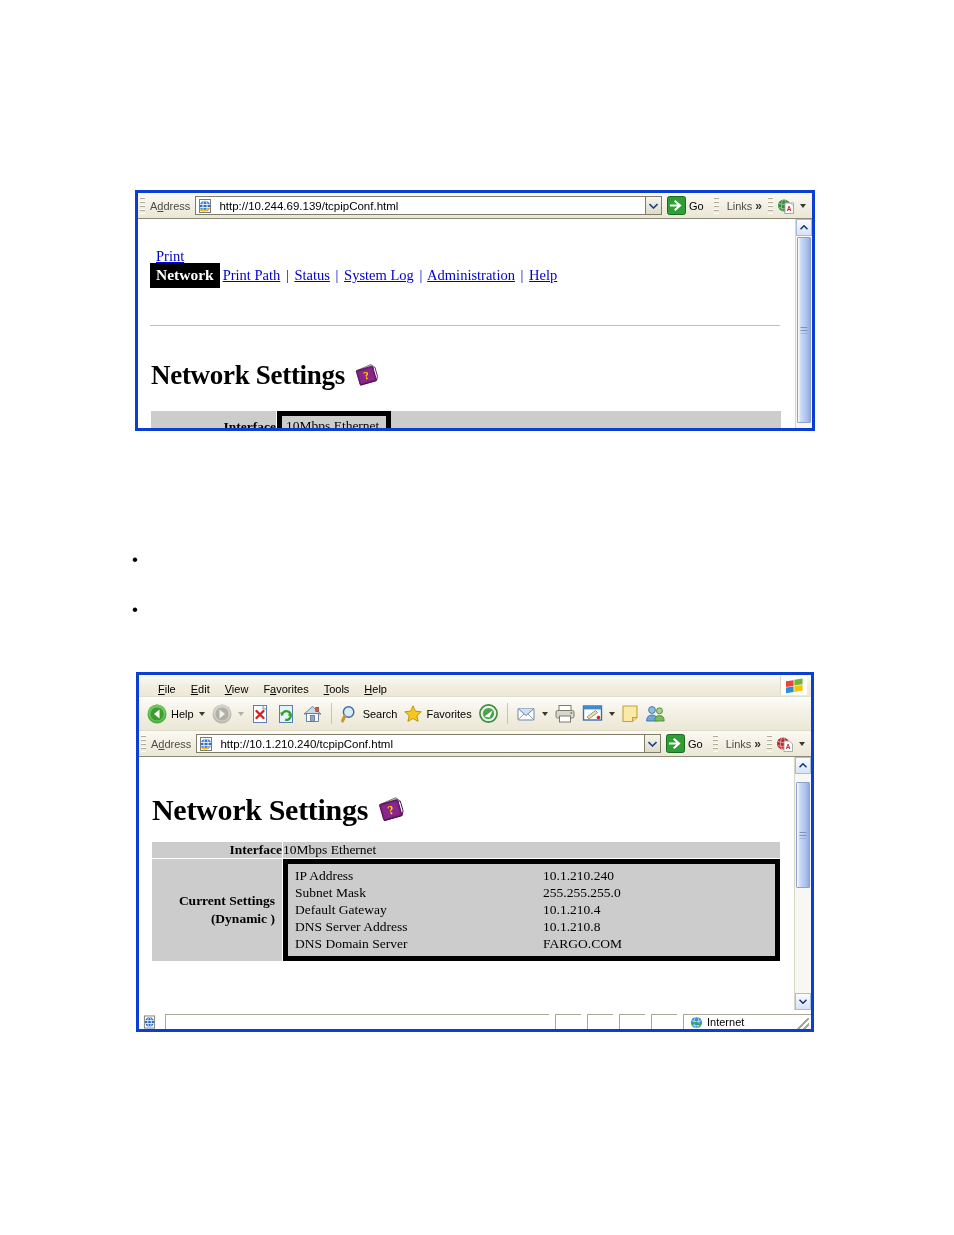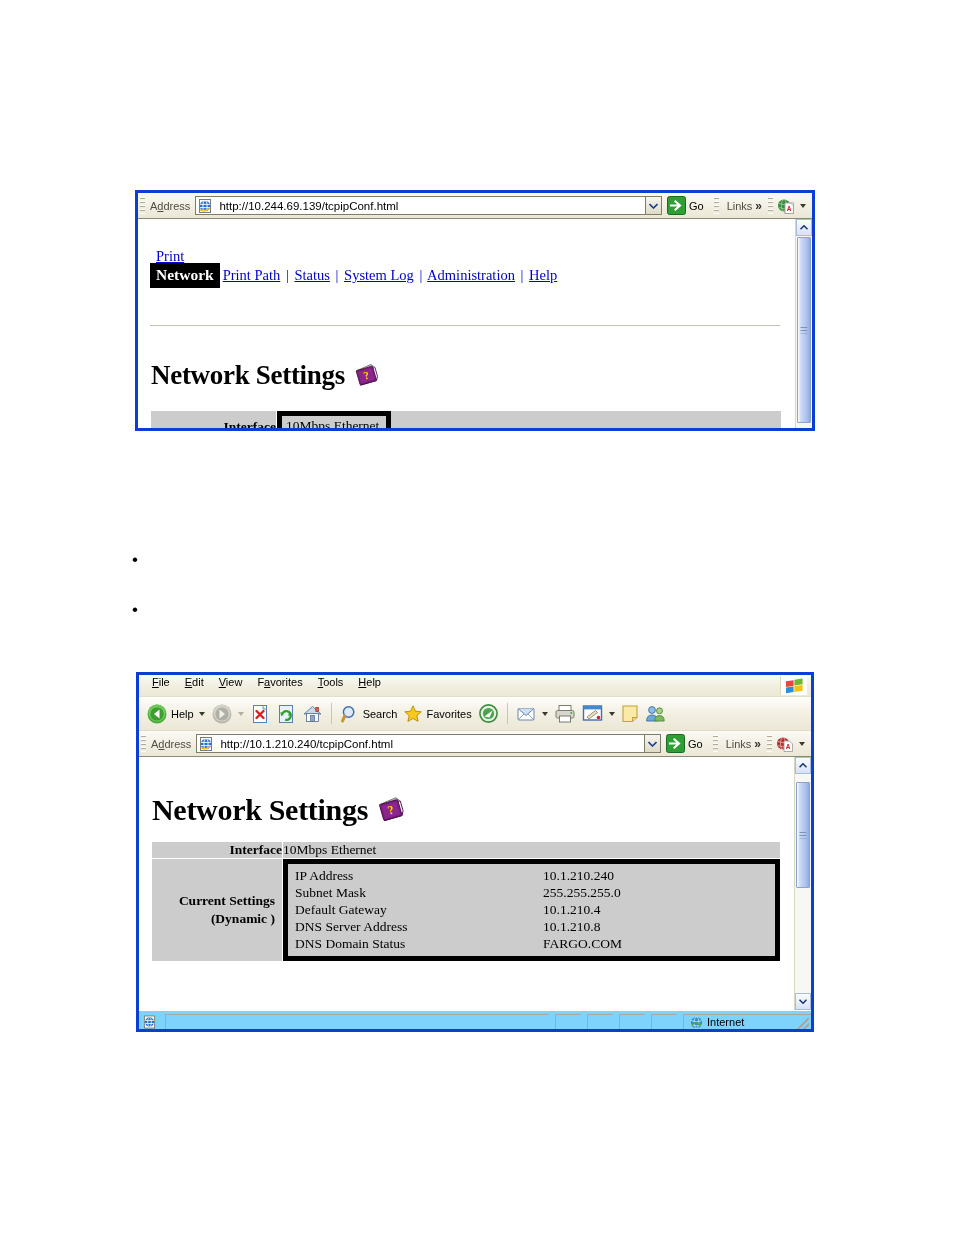--- a/index.html
+++ b/index.html
@@ -22,22 +22,22 @@
     background: #ece9d8;
     box-sizing: border-box;
     overflow: hidden;
   }
 
   
   .menubar {
     height: 21px;
     background: linear-gradient(to bottom, #fbfbf6 0%, #f2efe2 48%, #ece9d8 100%);
     display: flex;
-    align-items: flex-start;
-    padding-left: 6px;
+    align-items: flex-end;
+    padding-left: 12px;
     border-bottom: 1px solid #e3dfc8;
     position: relative;
   }
   .menubar .mi {
     font-size: 11px;
     color: #000;
     padding: 1px 8px 1px 7px;
     font-family: "Liberation Sans", sans-serif;
     white-space: nowrap;
   }
@@ -294,21 +294,21 @@
     font-family: "Liberation Serif", serif;
     font-size: 13.5px;
     padding: 4px 6px 4px 7px;
   }
   .kv-grid .k { color: #000; }
   .kv-grid .v { color: #000; }
 
   
   .statusbar {
     height: 21px;
-    background: #7dd3fc;
+    background: #ffffff;
     border-top: 1px solid #ffffff;
     display: flex;
     align-items: center;
     position: relative;
     gap: 6px;
   }
   .sb-pane {
     height: 16px;
     border-left: 1px solid #aca899;
     border-top: 1px solid #aca899;
@@ -713,21 +713,21 @@
               <div class="black-emph" style="width:100%; border-width:5px;">
                 <div class="kv-grid">
                   <div class="k">IP Address</div>
                   <div class="v">10.1.210.240</div>
                   <div class="k">Subnet Mask</div>
                   <div class="v">255.255.255.0</div>
                   <div class="k">Default Gateway</div>
                   <div class="v">10.1.210.4</div>
                   <div class="k">DNS Server Address</div>
                   <div class="v">10.1.210.8</div>
-                  <div class="k">DNS Domain Status</div>
+                  <div class="k">DNS Domain Server</div>
                   <div class="v">FARGO.COM</div>
                 </div>
               </div>
             </td>
           </tr>
         </tbody>
           </table>
       </div>
     </div>
 

